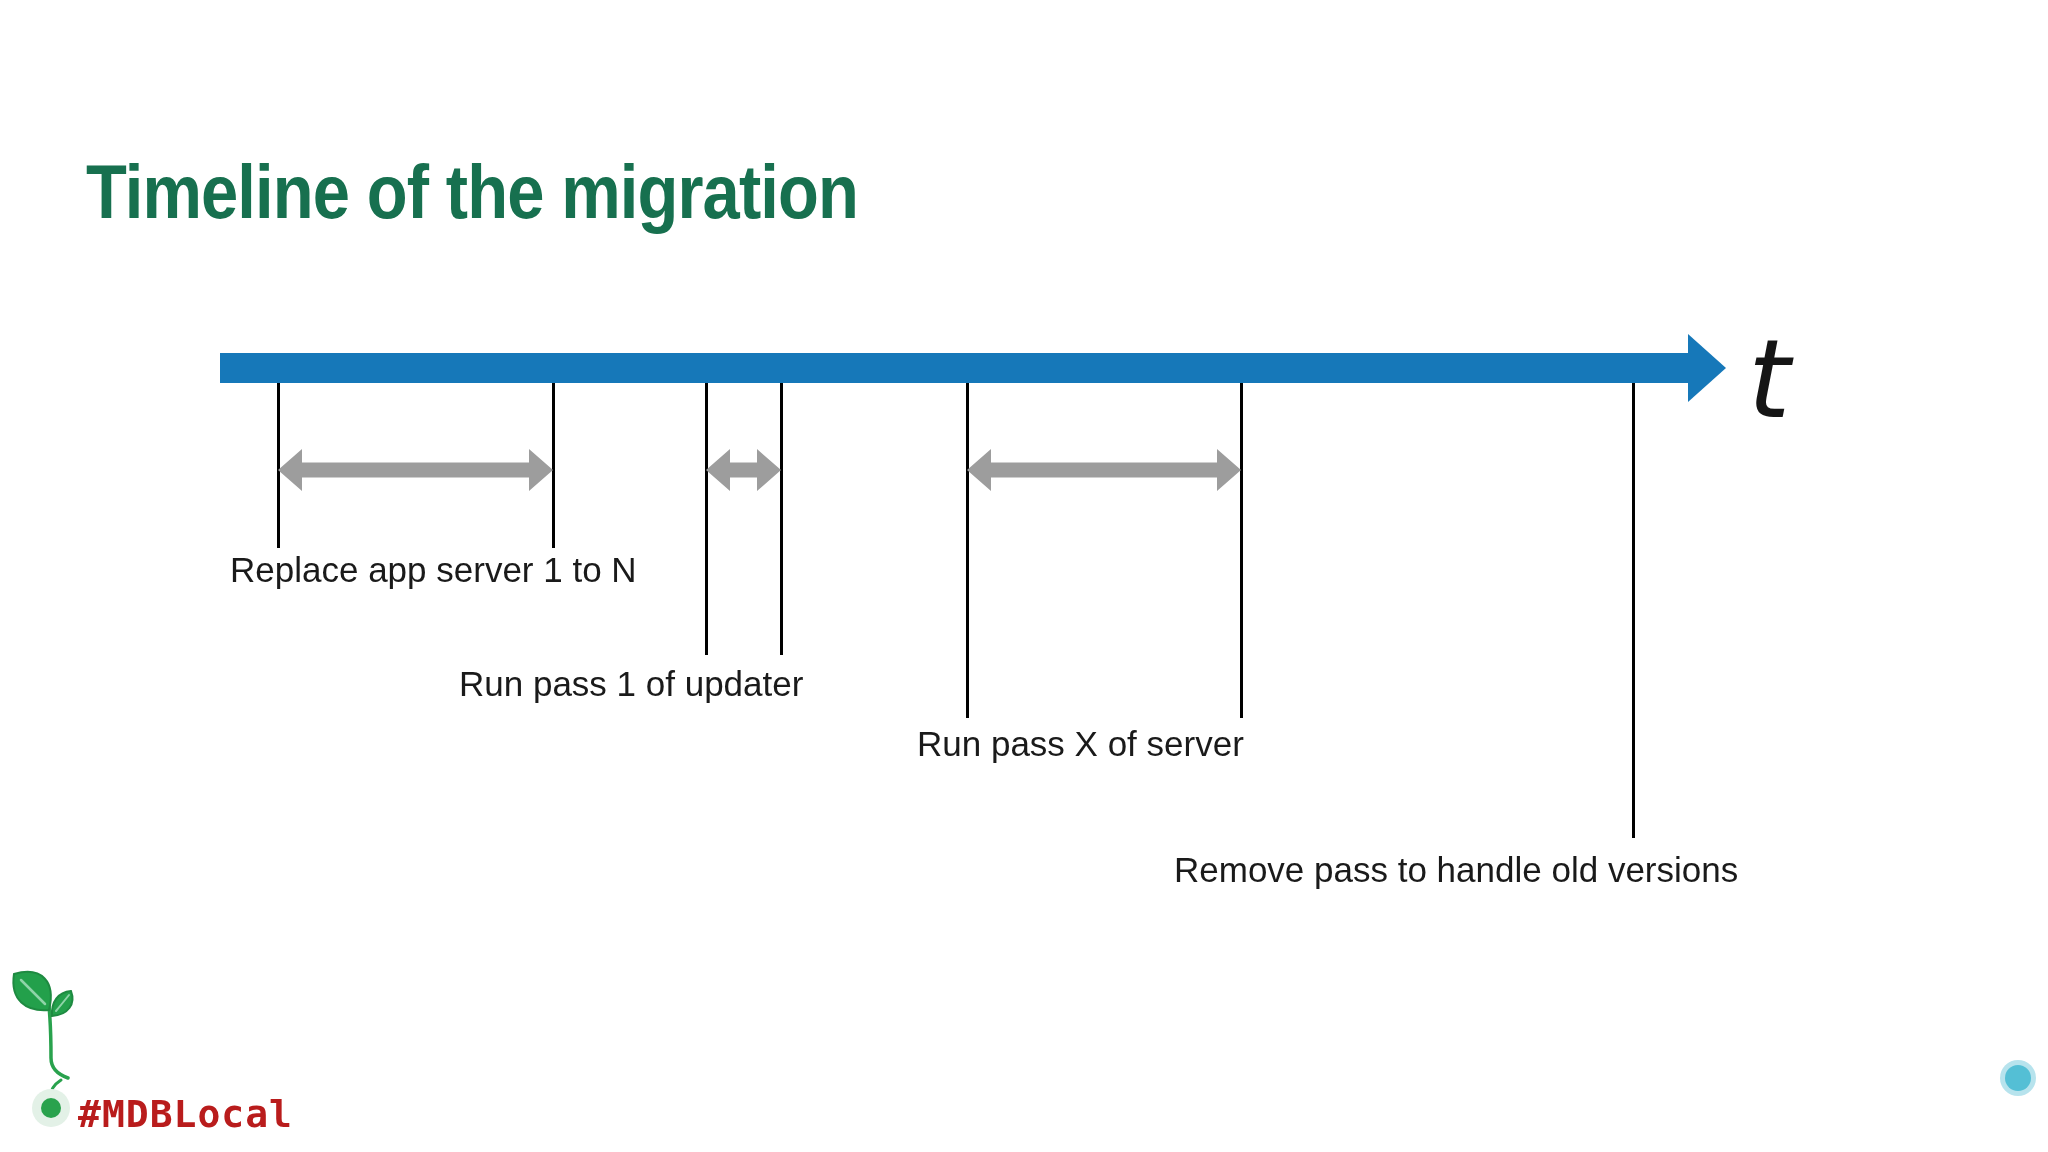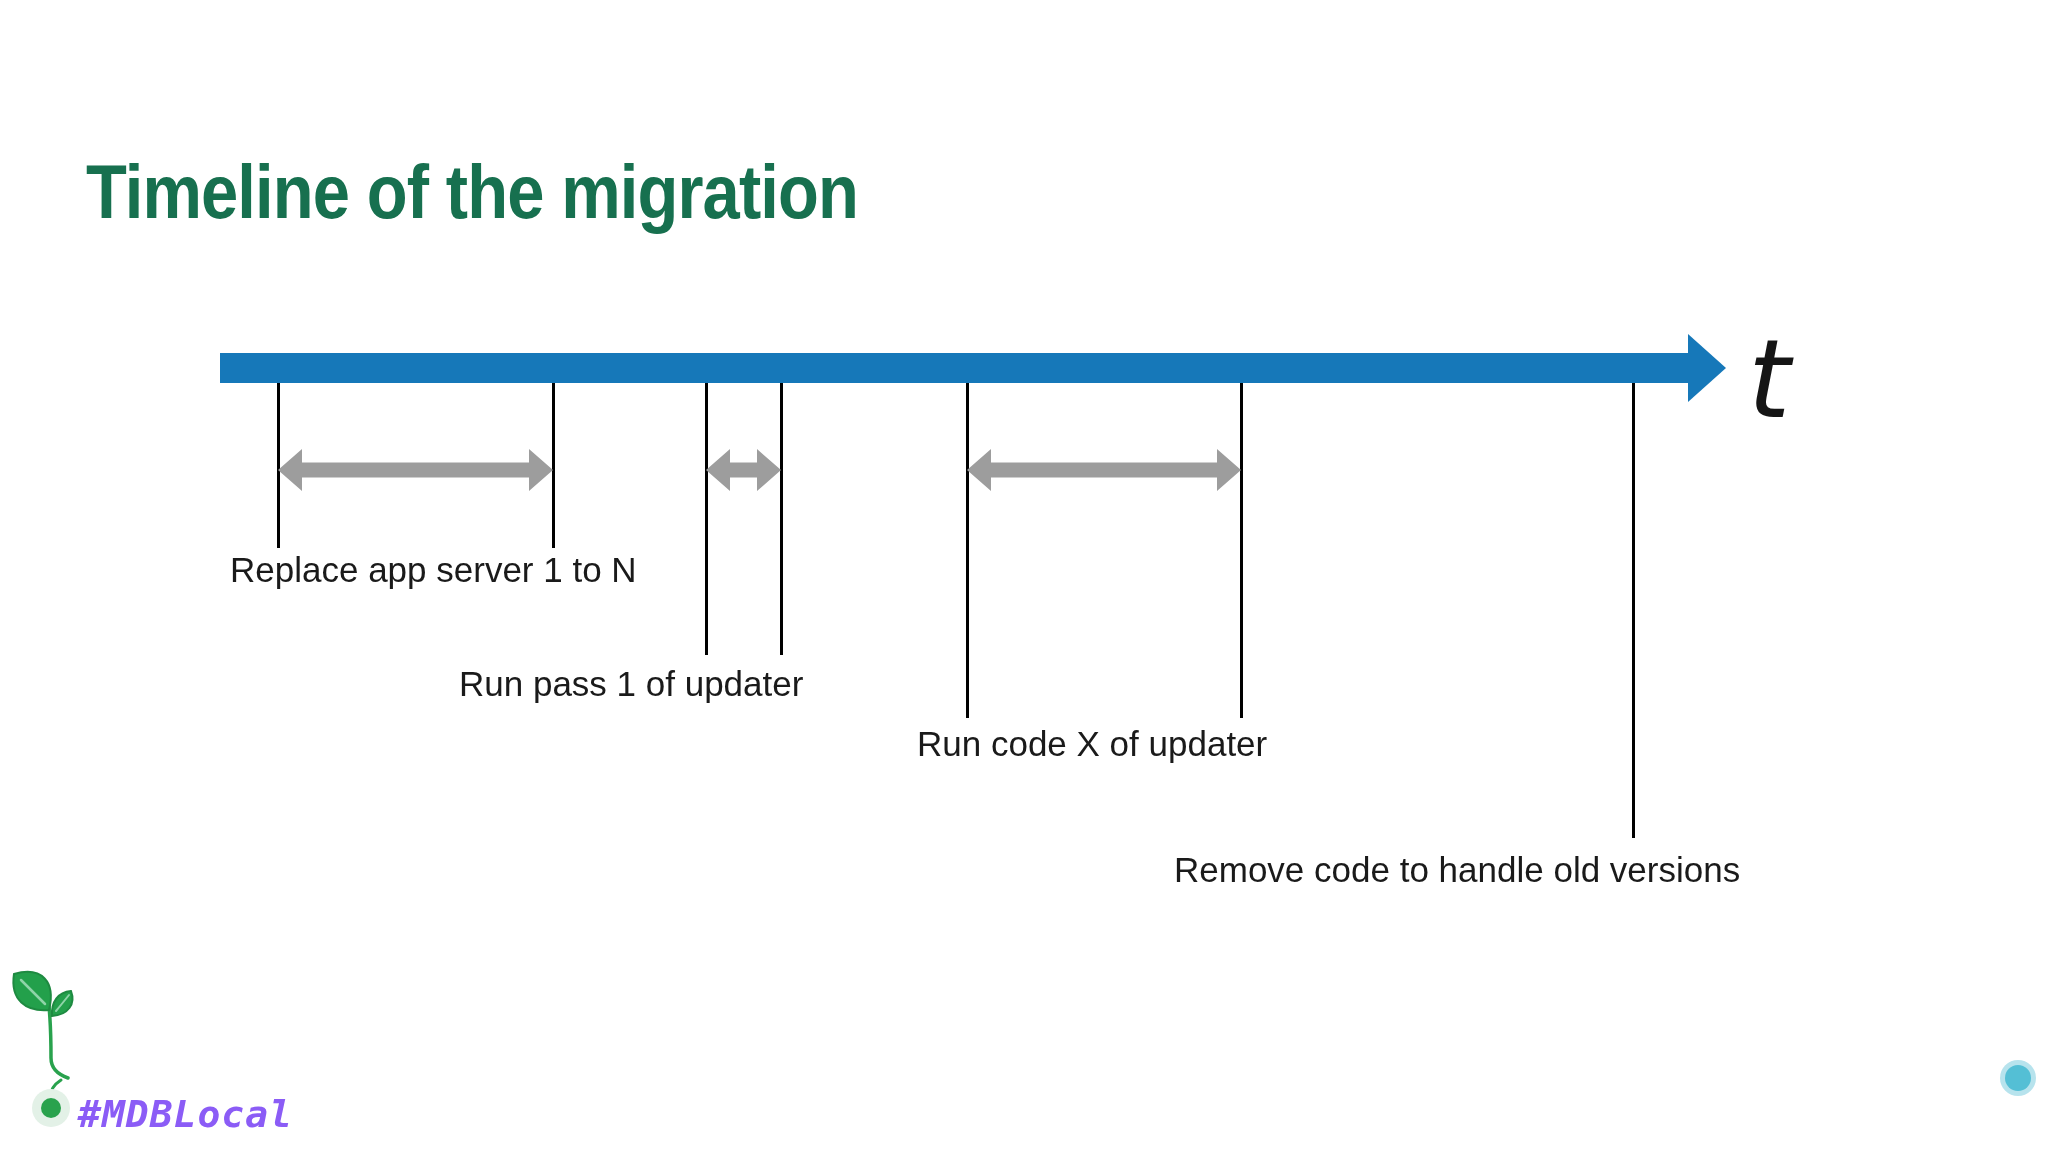--- a/index.html
+++ b/index.html
@@ -72,22 +72,22 @@
           <polygon points="0,21 24,0 24,13.5 251,13.5 251,0 275,21 251,42 251,28.5 24,28.5 24,42" fill="#9D9D9D"></polygon>
         </svg>
         <svg class="dur-arrow" width="75" height="42" style="left: 706px; top: 449px; position: absolute;">
           <polygon points="0,21 24,0 24,13.5 51,13.5 51,0 75,21 51,42 51,28.5 24,28.5 24,42" fill="#9D9D9D"></polygon>
         </svg>
         <svg class="dur-arrow" width="274" height="42" style="left: 967px; top: 449px; position: absolute;">
           <polygon points="0,21 24,0 24,13.5 250,13.5 250,0 274,21 250,42 250,28.5 24,28.5 24,42" fill="#9D9D9D"></polygon>
         </svg>
         <div class="event-label" style="left: 230px; top: 550px;">Replace app server 1 to N</div>
         <div class="event-label" style="left: 459px; top: 664px; text-align: right;">Run pass 1 of updater</div>
-        <div class="event-label" style="left: 917px; top: 724px;">Run code X of updater</div>
-        <div class="event-label" style="left: 1174px; top: 850px;">Remove code to handle old versions</div>
+        <div class="event-label" style="left: 917px; top: 724px;">Run pass X of server</div>
+        <div class="event-label" style="left: 1174px; top: 850px;">Remove pass to handle old versions</div>
       </div>
   </div>
 
   <svg class="footer-svg" width="2048" height="200" viewBox="0 952 2048 200">
     <defs>
       <linearGradient id="lineGrad" x1="0" y1="0" x2="1" y2="0">
         <stop offset="0" stop-color="#29A24D"></stop>
         <stop offset="0.55" stop-color="#33AF85"></stop>
         <stop offset="1" stop-color="#54BFD5"></stop>
       </linearGradient>
@@ -108,15 +108,15 @@
       <circle cx="51" cy="1108" r="19" fill="#E3F1E7"></circle>
       <circle cx="51" cy="1108" r="10" fill="#29A24D"></circle>
     </g>
 
     <g>
       <circle cx="2018" cy="1078" r="18" fill="#B7E3ED"></circle>
       <circle cx="2018" cy="1078" r="13" fill="#54BFD5"></circle>
     </g>
   </svg>
 
-  <div class="hashtag" style="color: #8b5cf6; font-style: italic;">#MDBLocal</div>
+  <div class="hashtag" style="color: #b91c1c;">#MDBLocal</div>
 
 </div>
 
 </body></html>

